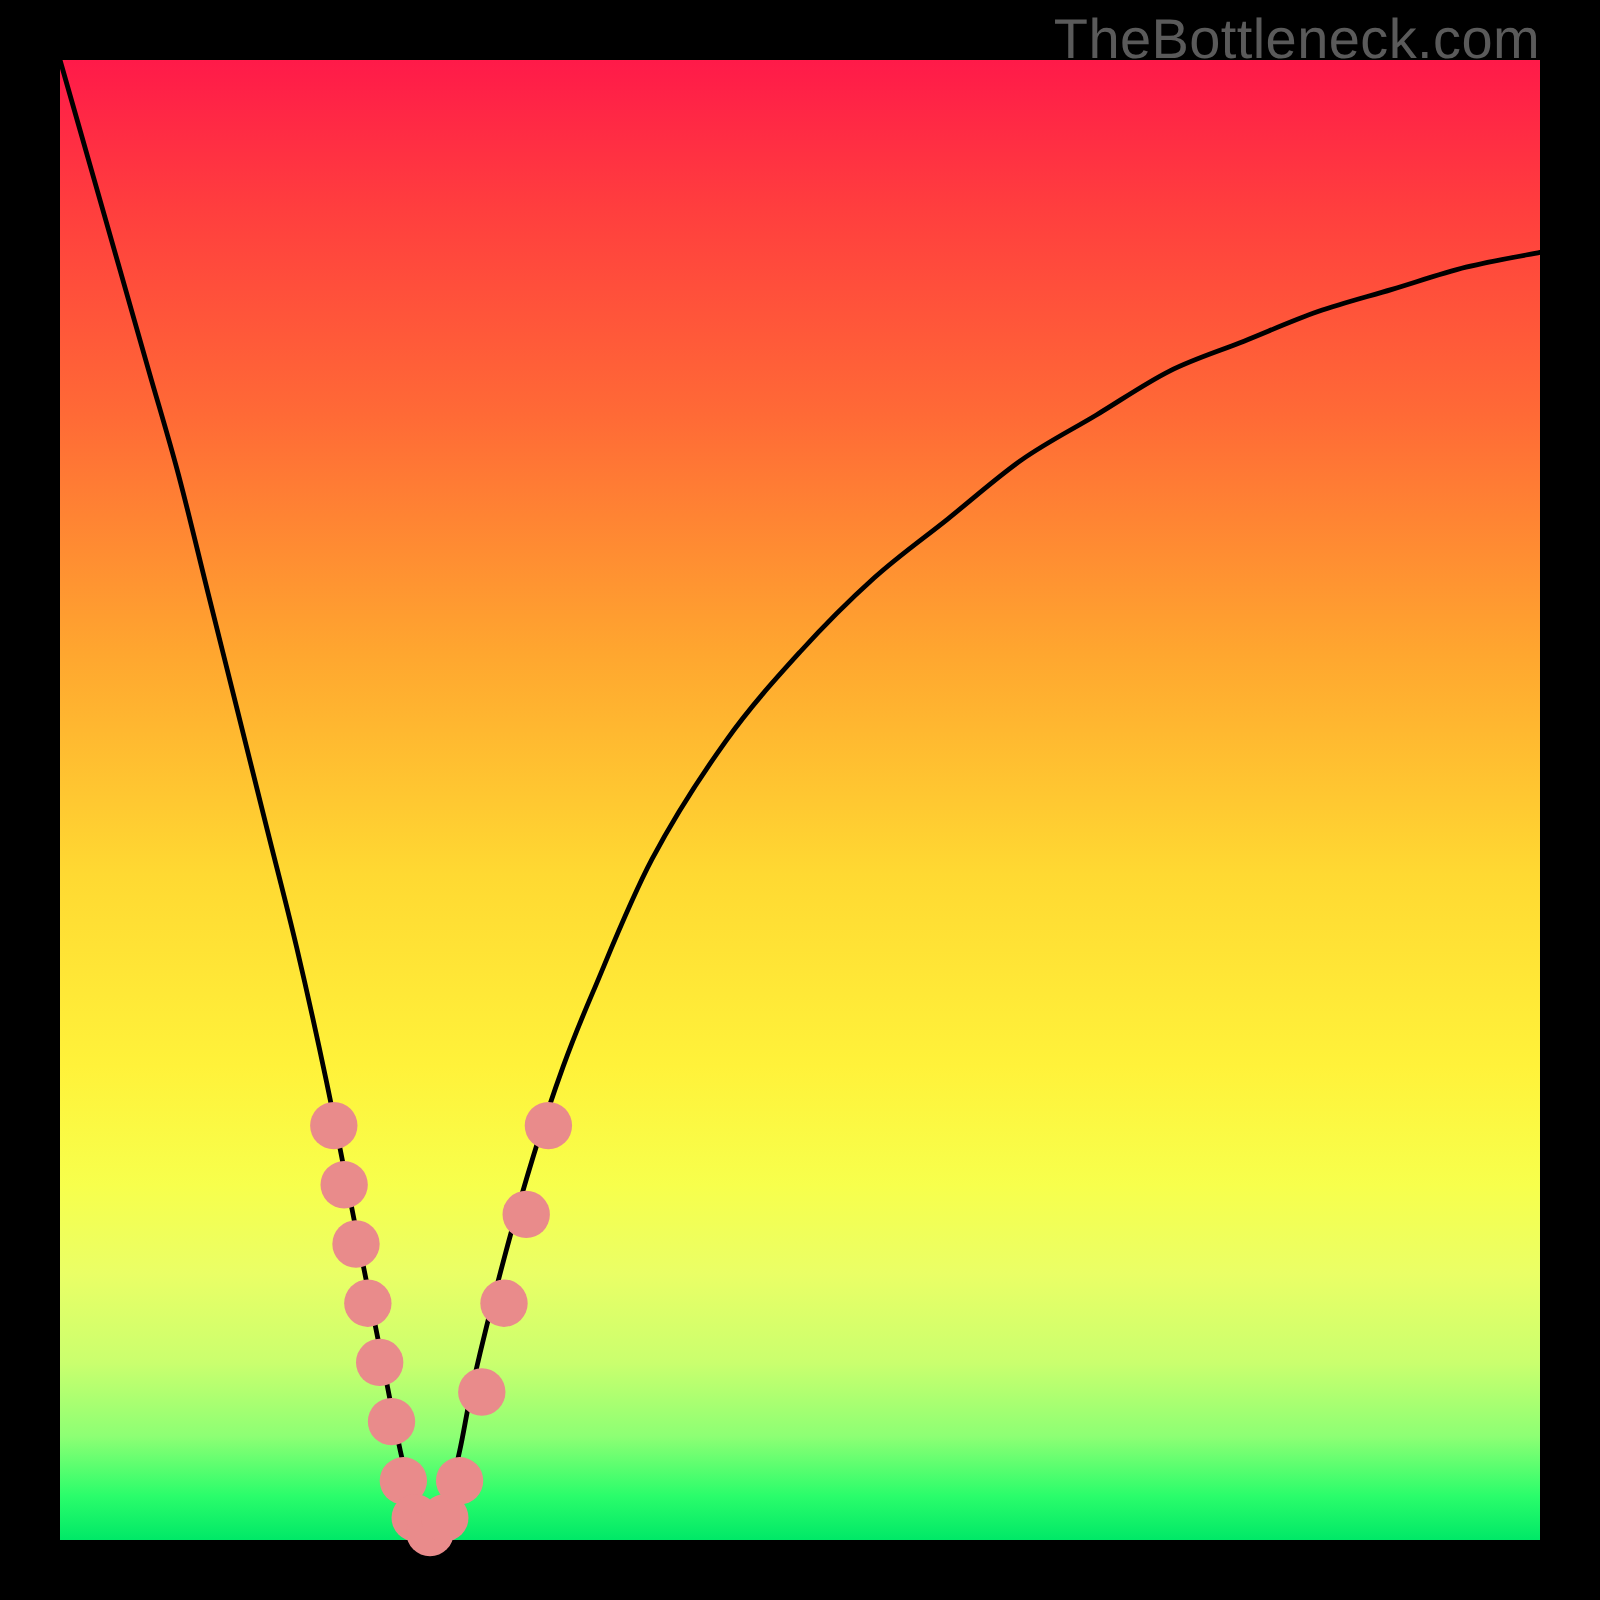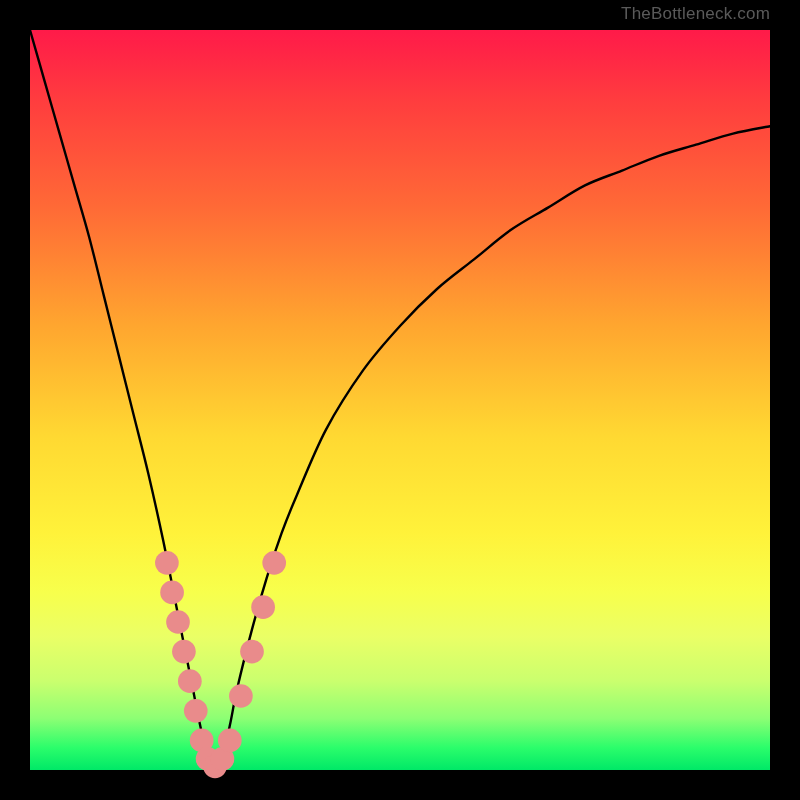--- a/index.html
+++ b/index.html
@@ -49,21 +49,21 @@
     background: #000;
   }
   .border-left   { left: 0;  top: 0;  bottom: 0; width: 30px; }
   .border-right  { right: 0; top: 0;  bottom: 0; width: 30px; }
   .border-top    { left: 0;  right: 0; top: 0;   height: 30px; }
   .border-bottom { left: 0;  right: 0; bottom: 0; height: 30px; }
   .watermark {
     position: absolute;
     top: 4px;
     right: 30px;
-    font-size: 17px;
+    font-size: 28px;
     font-weight: 400;
     color: #5a5a5a;
     letter-spacing: 0.2px;
     z-index: 5;
     user-select: none;
   }
   svg.curves {
     position: absolute;
     inset: 0;
     width: 100%;

